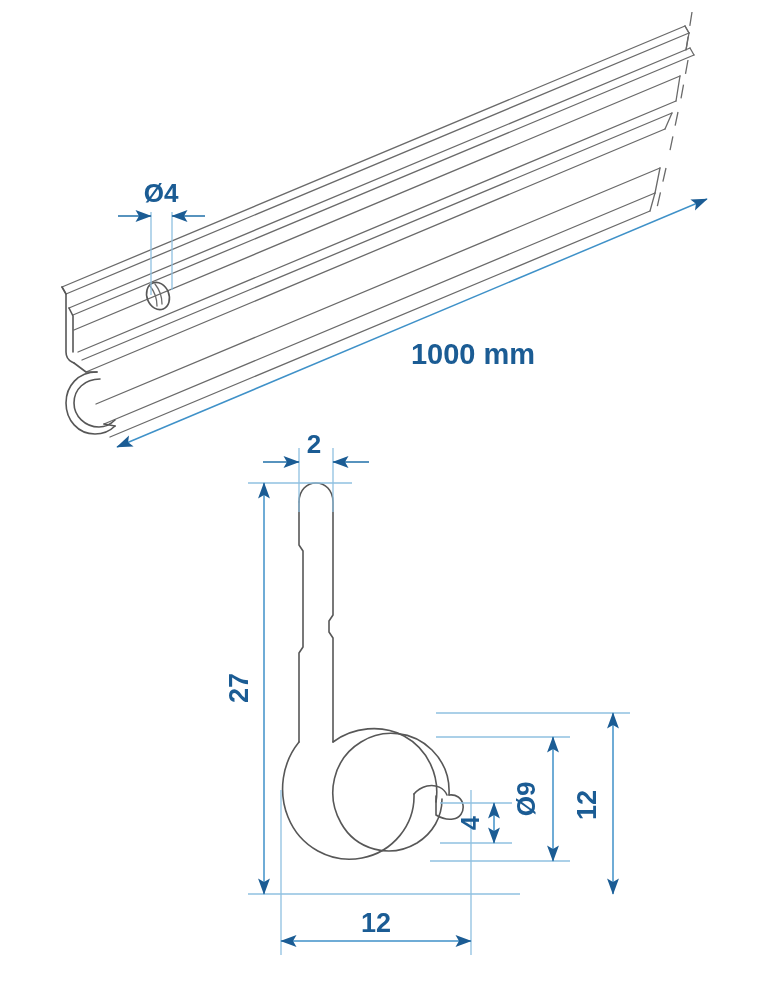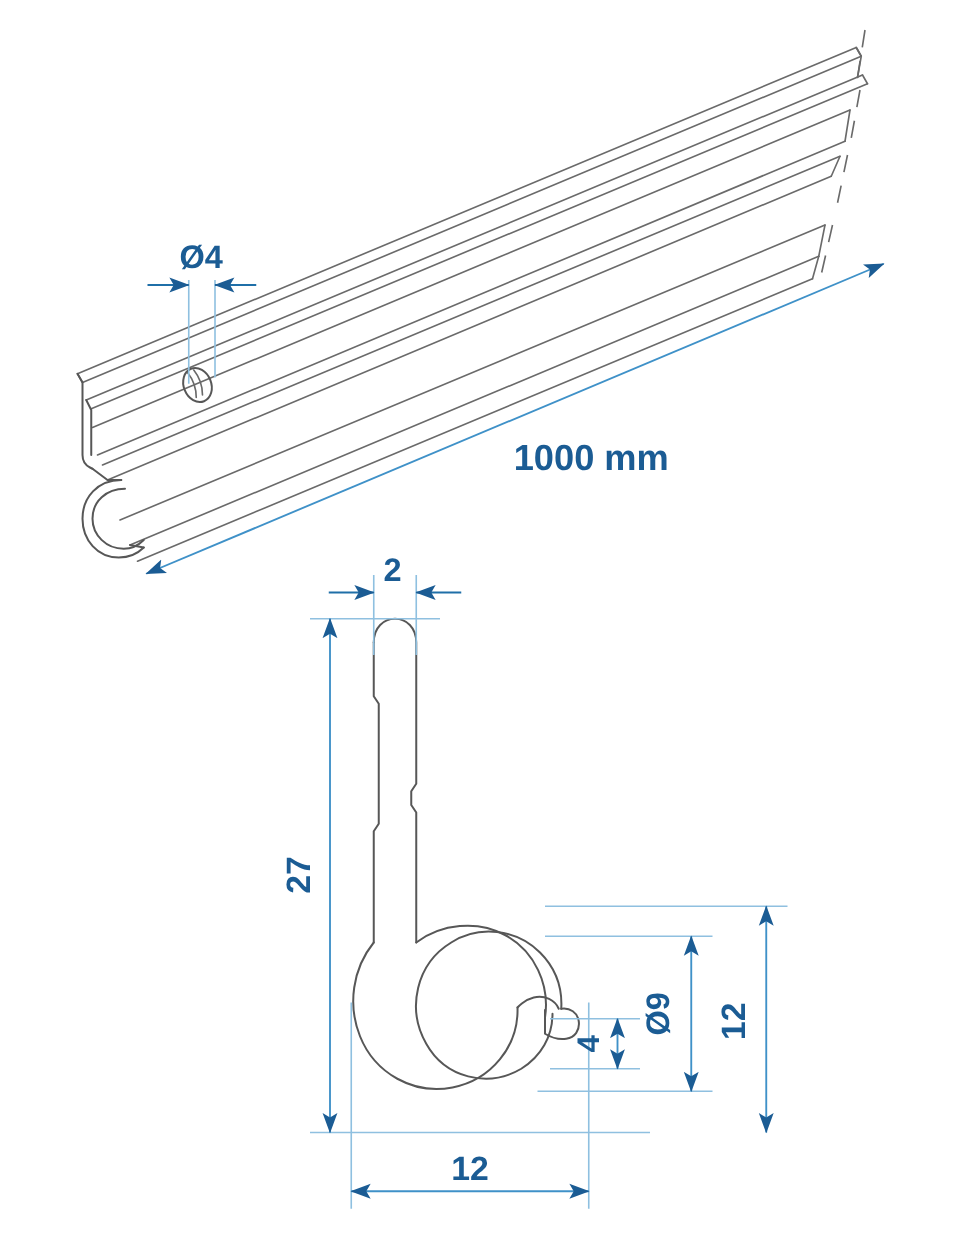--- a/index.html
+++ b/index.html
@@ -10,21 +10,21 @@
   }
   body {
     width: 772px;
     height: 1000px;
     position: relative;
     overflow: hidden;
     font-family: "Liberation Sans", sans-serif;
   }
   #drawing-root {
     position: absolute;
-    left: 0; top: 12px;
+    left: 0; top: 0;
     width: 772px;
     height: 704px;
   }
   svg.canvas {
     display: block;
     width: 772px;
     height: 1000px;
     background: #ffffff;
   }
   .dim-text {

